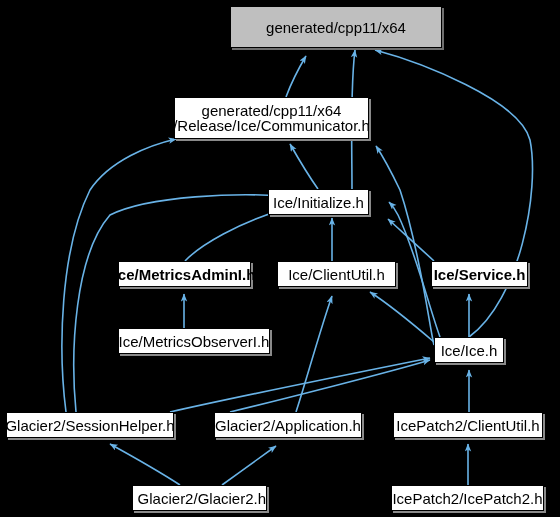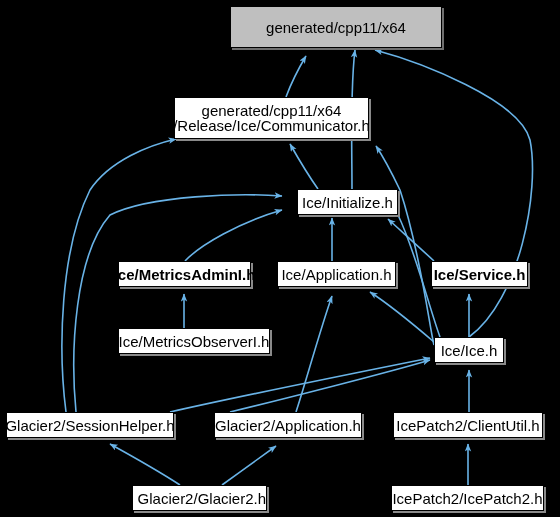--- a/index.html
+++ b/index.html
@@ -67,23 +67,23 @@
         <path d="M 469,412 C 469,400 469,382 469,370" fill="none" stroke="#69b3e7" stroke-width="1.6" marker-end="url(#arrowhead)"></path>
         <path d="M 180,485 C 160,472 130,455 110,444" fill="none" stroke="#69b3e7" stroke-width="1.6" marker-end="url(#arrowhead)"></path>
         <path d="M 222,485 C 240,472 262,456 276,446" fill="none" stroke="#69b3e7" stroke-width="1.6" marker-end="url(#arrowhead)"></path>
         <path d="M 468,485 C 468,473 468,456 468,444" fill="none" stroke="#69b3e7" stroke-width="1.6" marker-end="url(#arrowhead)"></path>
       </g>
   </svg>
 
   <div id="node-layer">
       <div class="node root" style="left: 230px; top: 6px; width: 212px; height: 42px;"><span class="line">generated/cpp11/x64</span></div>
       <div class="node" style="left: 174px; top: 97px; width: 195px; height: 42px;"><span class="line">generated/cpp11/x64</span><span class="line">/Release/Ice/Communicator.h</span></div>
-      <div class="node" style="left: 297px; top: 189px; width: 101px; height: 26px;"><span class="line">Ice/Initialize.h</span></div>
+      <div class="node" style="left: 268px; top: 189px; width: 101px; height: 26px;"><span class="line">Ice/Initialize.h</span></div>
       <div class="node" style="left: 118px; top: 261px; width: 133px; height: 26px; font-weight: bold;"><span class="line">Ice/MetricsAdminI.h</span></div>
-      <div class="node" style="left: 277px; top: 261px; width: 119px; height: 26px;"><span class="line">Ice/Application.h</span></div>
+      <div class="node" style="left: 277px; top: 261px; width: 119px; height: 26px;"><span class="line">Ice/ClientUtil.h</span></div>
       <div class="node" style="left: 431px; top: 261px; width: 97px; height: 26px; font-weight: bold;"><span class="line">Ice/Service.h</span></div>
       <div class="node" style="left: 118px; top: 328px; width: 152px; height: 26px;"><span class="line">Ice/MetricsObserverI.h</span></div>
       <div class="node" style="left: 434px; top: 337px; width: 70px; height: 26px;"><span class="line">Ice/Ice.h</span></div>
       <div class="node" style="left: 6px; top: 412px; width: 168px; height: 26px;"><span class="line">Glacier2/SessionHelper.h</span></div>
       <div class="node" style="left: 214px; top: 412px; width: 148px; height: 26px;"><span class="line">Glacier2/Application.h</span></div>
       <div class="node" style="left: 393px; top: 412px; width: 150px; height: 26px;"><span class="line">IcePatch2/ClientUtil.h</span></div>
       <div class="node" style="left: 132px; top: 485px; width: 135px; height: 26px; align-items: flex-end;"><span class="line">Glacier2/Glacier2.h</span></div>
       <div class="node" style="left: 391px; top: 485px; width: 153px; height: 26px;"><span class="line">IcePatch2/IcePatch2.h</span></div>
     </div>
 

